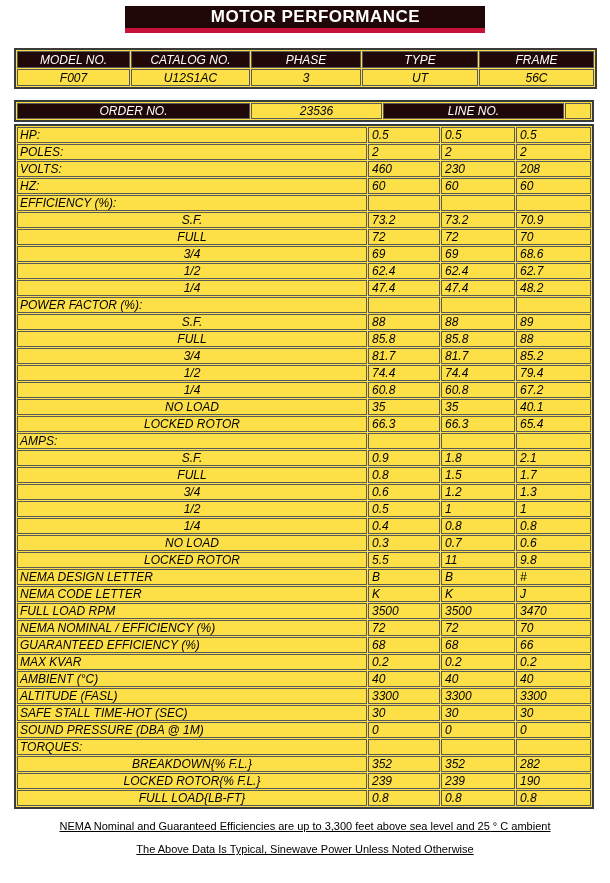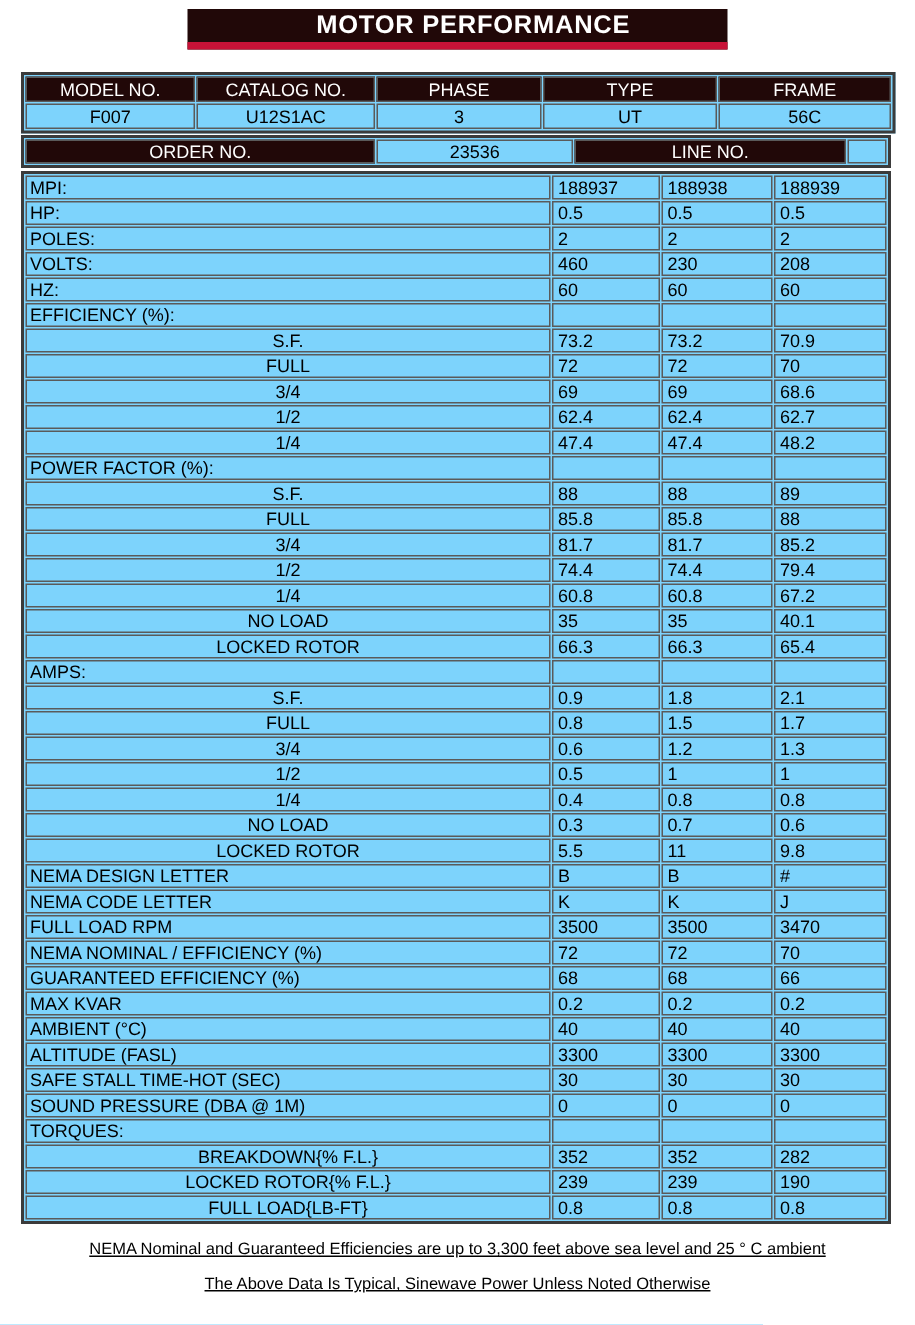--- a/index.html
+++ b/index.html
@@ -27,24 +27,25 @@
     font-weight: bold;
     line-height: 22px;
     letter-spacing: 0.5px;
   }
 
   
   table.sheet {
     border-collapse: separate;
     border-spacing: 1px;
     border: 2px solid #3b3b3b;
-    background: #7dd3fc;
+    background: #fde047;
     table-layout: fixed;
     margin-left: 14px;
     empty-cells: show;
+    font-style: italic;
   }
   table.sheet td, table.sheet th {
     border: 1px solid #5a5a5a;
     font-size: 12px;
     font-weight: normal;
     overflow: hidden;
     white-space: nowrap;
     padding: 0 2px;
   }
   .dark {
@@ -52,21 +53,21 @@
     color: #ffffff;
     font-weight: bold;
     text-align: center;
   }
 
   
   table.info-table { margin-top: 15px; width: 579px; }
   table.info-table td, table.info-table th { height: 17px; text-align: center; }
 
   
-  table.order-table { margin-top: 1px; width: 579px; }
+  table.order-table { margin-top: 11px; width: 579px; }
   table.order-table td, table.order-table th { height: 15px; text-align: center; }
 
   
   table.perf-table { margin-top: 2px; width: 579px; }
   table.perf-table td { height: 14px; line-height: 14px; }
   table.perf-table td.lbl { text-align: left; }
   table.perf-table td.lbl.sub { text-align: center; }
   table.perf-table td.val { text-align: left; padding-left: 3px; }
 
   
@@ -131,26 +132,20 @@
 
 <table class="sheet perf-table">
   <colgroup>
     <col style="width:350px">
       <col style="width:72px">
       <col style="width:74px">
       <col style="width:75px">
   </colgroup>
   <tbody>
       <tr>
-        <td class="lbl">MPI:</td>
-        <td class="val">188937</td>
-        <td class="val">188938</td>
-        <td class="val">188939</td>
-      </tr>
-      <tr>
         <td class="lbl">HP:</td>
         <td class="val">0.5</td>
         <td class="val">0.5</td>
         <td class="val">0.5</td>
       </tr>
       <tr>
         <td class="lbl">POLES:</td>
         <td class="val">2</td>
         <td class="val">2</td>
         <td class="val">2</td>

